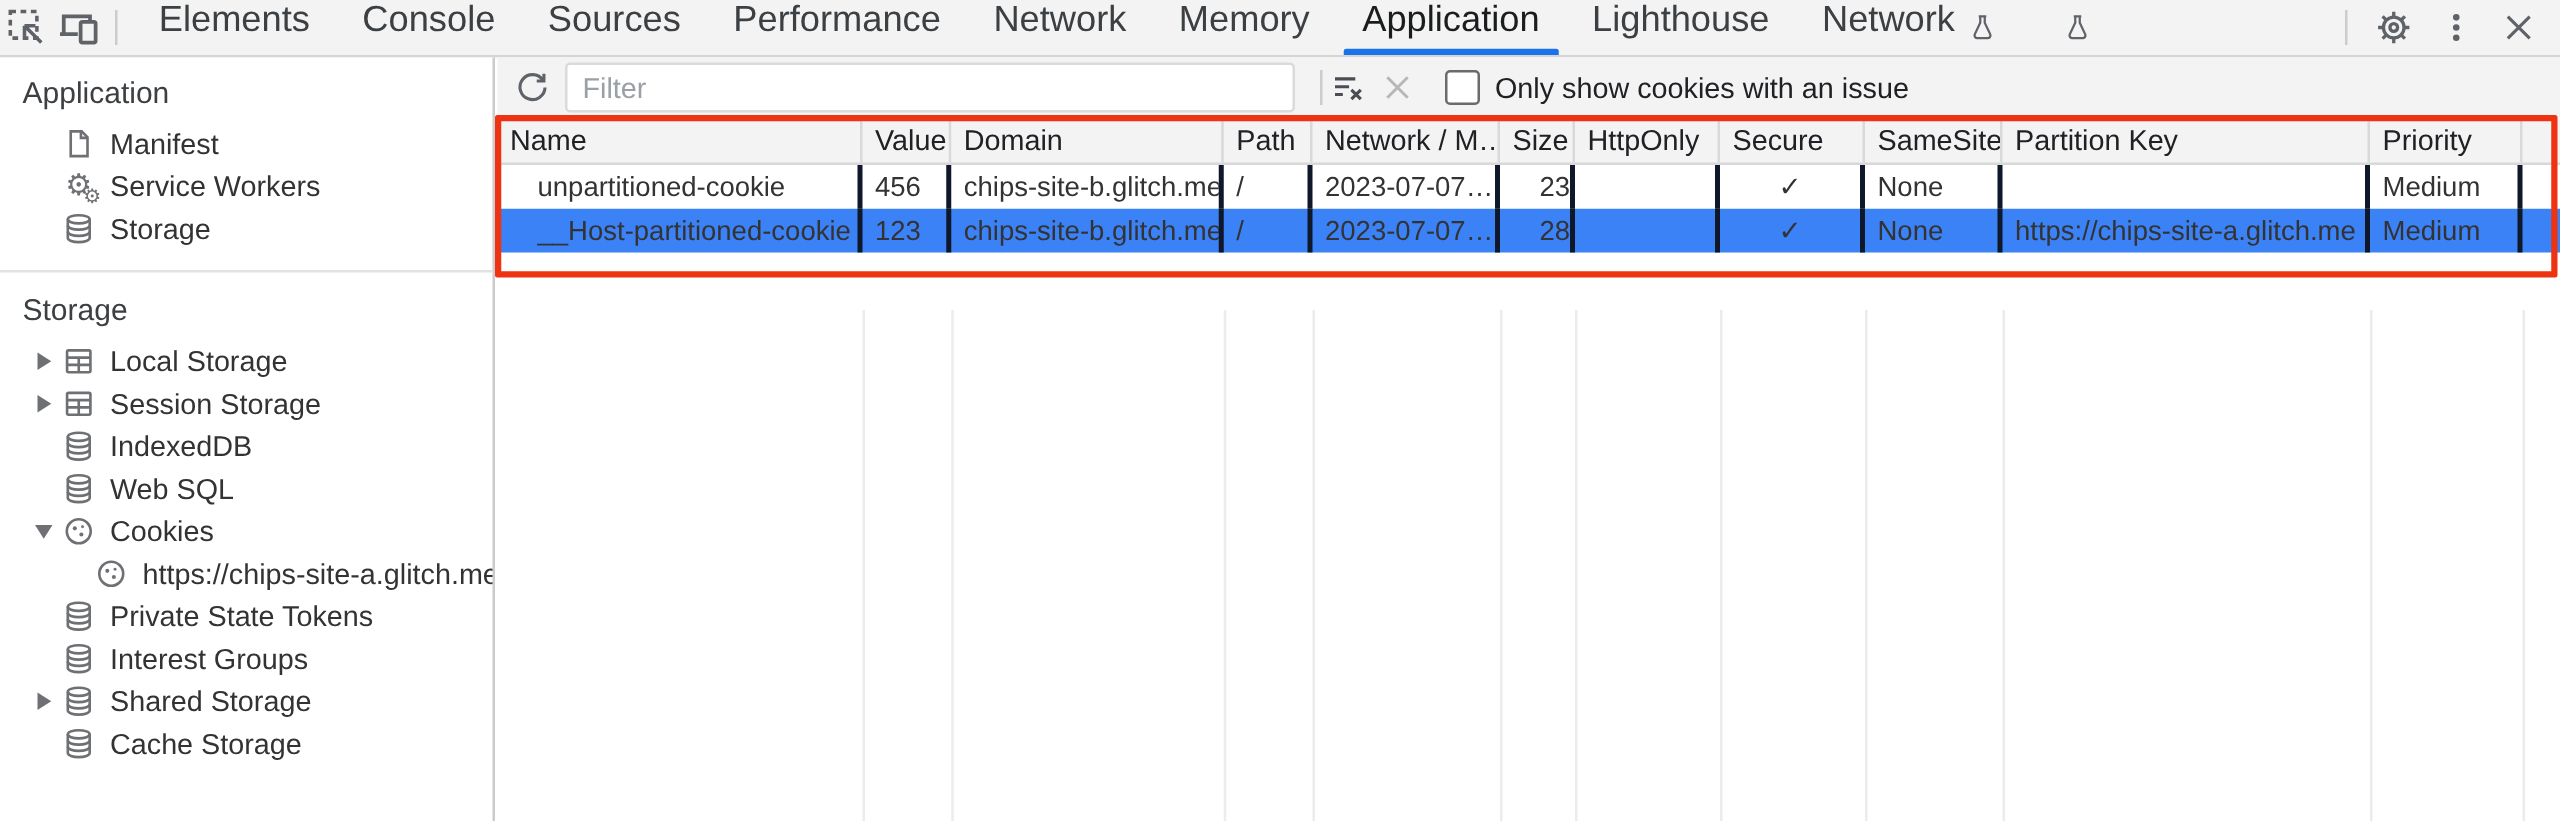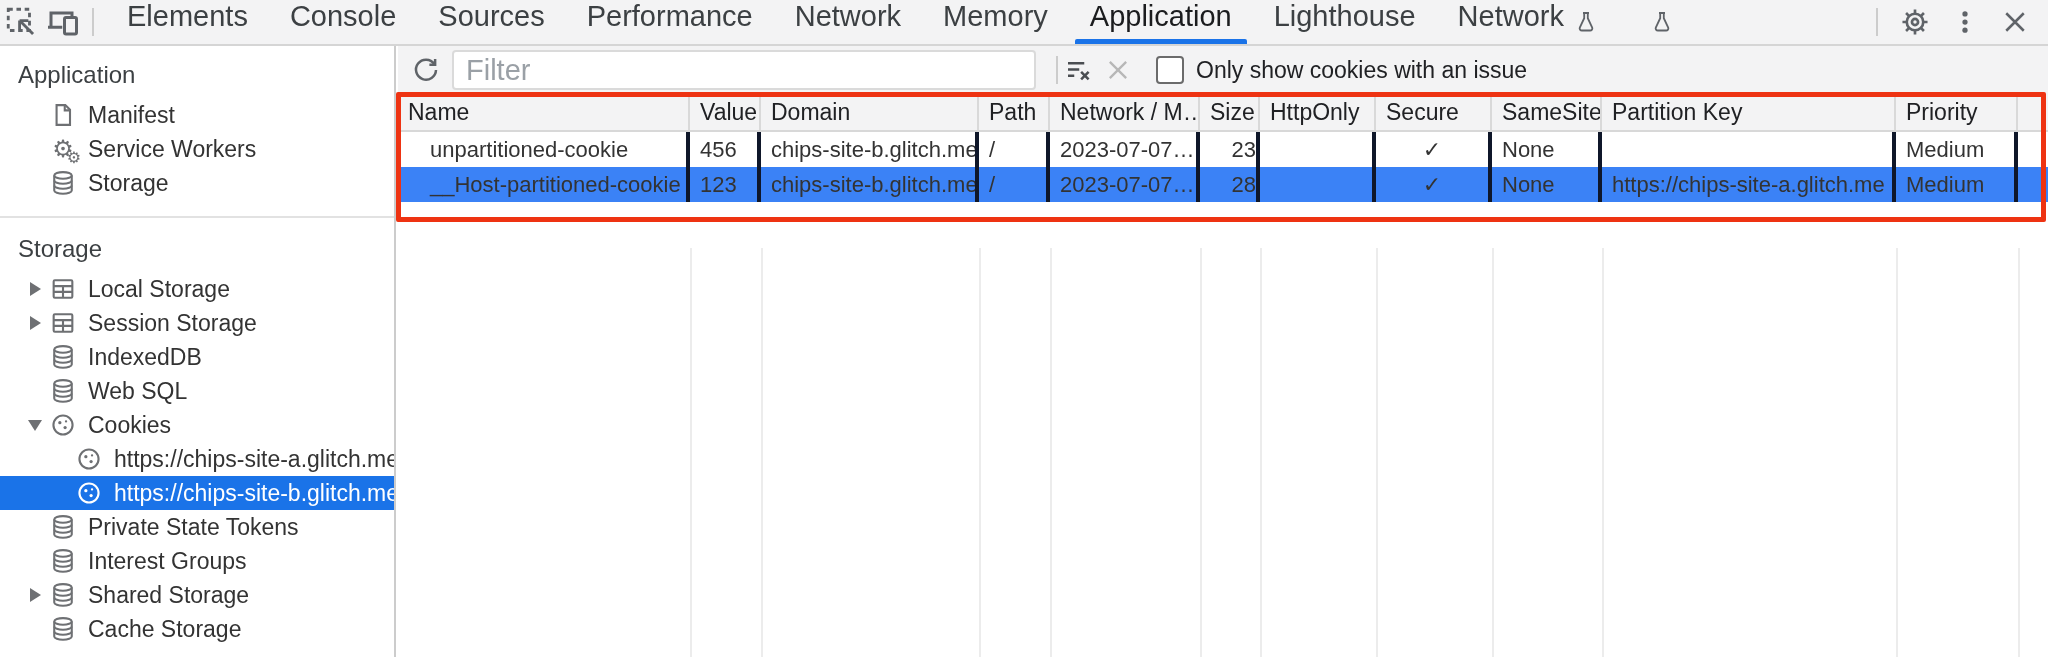--- a/index.html
+++ b/index.html
@@ -44,21 +44,21 @@
   .gear-glyph{font-size:24px;line-height:1;}
   .gear-glyph-small{font-size:16px;line-height:1;position:absolute;right:-3px;bottom:-2px;}
 
   
   .main{position:absolute;left:398px;top:46px;right:0;bottom:0;background:#fff;}
   .filter-bar{position:absolute;left:0;top:0;right:0;height:48px;background:#f3f3f4;
     display:flex;align-items:center;}
   .refresh-btn{width:40px;height:40px;margin-left:8px;display:flex;align-items:center;
     justify-content:center;color:#5f6368;}
   .filter-input{margin-left:6px;width:556px;height:36px;border:2px solid #dadada;border-radius:4px;
-    background:#fff;font-size:29px;font-family:"Liberation Sans",sans-serif;color:#202124;
+    background:#fff;font-size:23px;font-family:"Liberation Sans",sans-serif;color:#202124;
     padding:0 12px;outline:none;}
   .filter-input::placeholder{color:#9aa0a6;}
   .fb-divider{width:2px;height:28px;background:#ccc;margin-left:20px;}
   .icon-btn{display:flex;align-items:center;justify-content:center;width:40px;height:40px;color:#4a4d51;}
   .icon-btn.disabled{color:#b7b7b7;}
   .checkbox{width:24px;height:24px;border:2px solid #6b6b6b;border-radius:4px;background:#fff;
     margin-left:18px;flex:0 0 auto;}
   .checkbox-label{margin-left:12px;font-size:23px;color:#202124;white-space:nowrap;}
 
   .grid{position:absolute;left:0;top:48px;right:0;}
@@ -321,36 +321,20 @@
               <g fill="currentColor">
           <circle cx="9.3" cy="10" r="1.4"></circle>
                 <circle cx="13.8" cy="14.2" r="1.4"></circle>
                 <circle cx="14.6" cy="8.9" r="1"></circle>
               </g>
             </svg>
           </span>
         <span class="tree-label">https://chips-site-a.glitch.me</span>
       </div>
 
-      <div class="tree-item depth1 selected">
-        <span class="expander"></span>
-        <span class="titem-icon">
-          <svg viewBox="0 0 24 24" width="28" height="28">
-              <g fill="none" stroke="currentColor" stroke-width="1.8">
-          <circle cx="12" cy="12" r="8.2"></circle>
-              </g>
-              <g fill="currentColor">
-          <circle cx="9.3" cy="10" r="1.4"></circle>
-                <circle cx="13.8" cy="14.2" r="1.4"></circle>
-                <circle cx="14.6" cy="8.9" r="1"></circle>
-              </g>
-            </svg>
-          </span>
-        <span class="tree-label">https://chips-site-b.glitch.me</span>
-      </div>
 
       <div class="tree-item">
         <span class="expander"></span>
         <span class="titem-icon">
           <svg viewBox="0 0 24 24" width="28" height="28">
               <g fill="none" stroke="currentColor" stroke-width="1.8">
           <ellipse cx="12" cy="5.5" rx="7.5" ry="2.8"></ellipse>
           <path d="M4.5 5.5v4.3c0 1.55 3.36 2.8 7.5 2.8s7.5-1.25 7.5-2.8V5.5"></path>
           <path d="M4.5 9.8v4.3c0 1.55 3.36 2.8 7.5 2.8s7.5-1.25 7.5-2.8V9.8"></path>
           <path d="M4.5 14.1v4.3c0 1.55 3.36 2.8 7.5 2.8s7.5-1.25 7.5-2.8v-4.3"></path>

